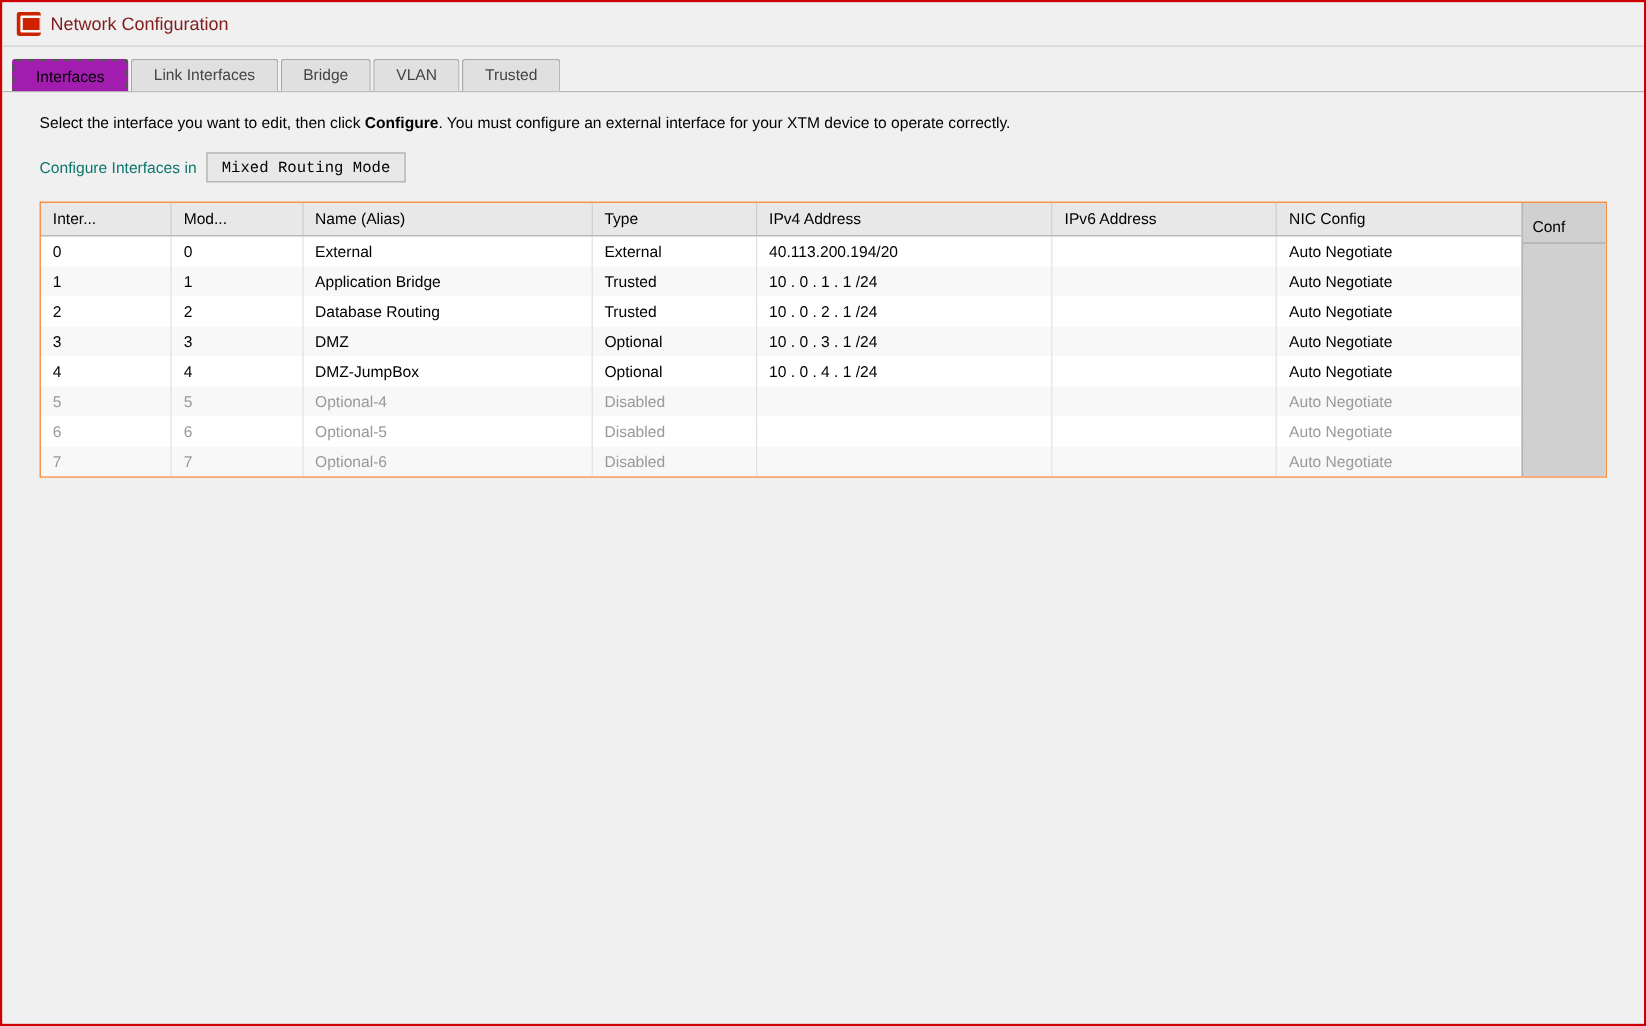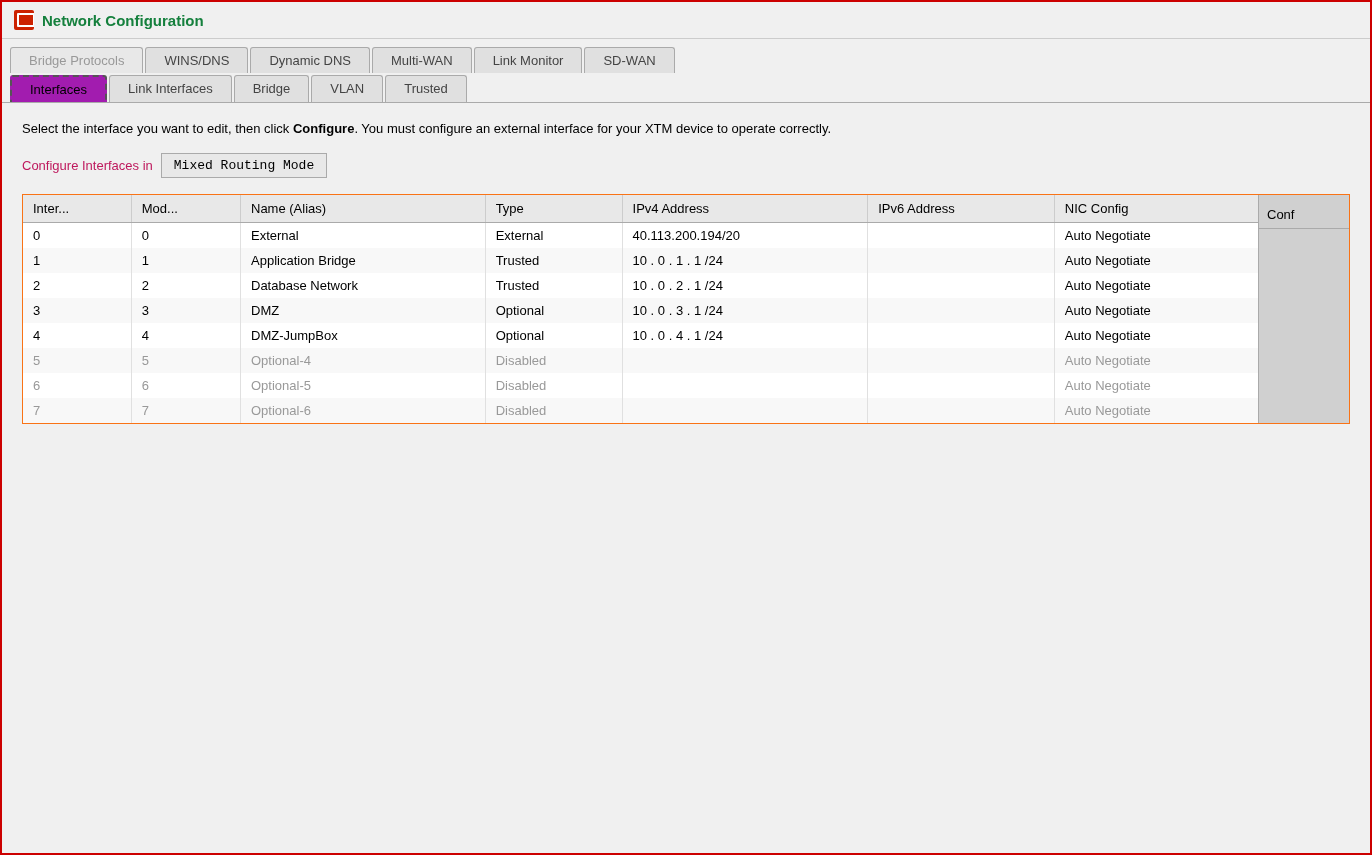--- a/index.html
+++ b/index.html
@@ -37,22 +37,22 @@
     .title-bar-icon::before {
       content: '';
       position: absolute;
       top: 3px; left: 3px;
       width: 14px; height: 10px;
       border: 2px solid #fff;
       border-radius: 1px;
     }
     .title-text {
       font-size: 15px;
-      font-weight: bold;
-      color: #15803d;
+      font-weight: normal;
+      color: #7f1d1d;
     }
     .tab-container {
       display: flex;
       flex-direction: column;
       padding: 8px 8px 0 8px;
       background: #f0f0f0;
       border-bottom: 1px solid #aaa;
     }
     .tab-row {
       display: flex;
@@ -81,41 +81,41 @@
     }
     .tab.disabled-tab {
       color: #999;
       background: #e8e8e8;
     }
     .tab-row-2 {
       margin-top: 2px;
     }
     .content-area {
       flex: 1;
-      padding: 16px 20px;
+      padding: 16px 31px;
       background: #f0f0f0;
     }
     .description {
       font-size: 13px;
       color: #000;
       margin-bottom: 14px;
       line-height: 1.5;
     }
     .description strong {
       font-weight: bold;
     }
     .routing-mode-row {
       display: flex;
       align-items: center;
       gap: 8px;
       margin-bottom: 16px;
     }
     .routing-mode-label {
       font-size: 13px;
-      color: #be185d;
+      color: #0f766e;
     }
     .routing-mode-box {
       background: #e8e8e8;
       border: 1px solid #aaa;
       padding: 4px 12px;
       font-size: 13px;
       color: #000;
       font-family: Liberation Mono, monospace;
     }
     .table-container {
@@ -163,21 +163,21 @@
     }
     .table-wrapper {
       display: flex;
       flex-direction: row;
     }
     .table-main {
       flex: 1;
       overflow: hidden;
     }
     .configure-col {
-      width: 91px;
+      width: 70px;
       background: #d0d0d0;
       border-left: 1px solid #aaa;
       display: flex;
       flex-direction: column;
       align-items: center;
       padding-top: 6px;
     }
     .configure-col-header {
       padding: 6px 8px;
       font-size: 13px;
@@ -193,28 +193,20 @@
 <body>
 
 <div class="window">
 
   <div class="title-bar">
     <span class="title-bar-icon"></span>
     <span class="title-text">Network Configuration</span>
   </div>
 
   <div class="tab-container">
-    <div class="tab-row">
-      <div class="tab disabled-tab">Bridge Protocols</div>
-      <div class="tab">WINS/DNS</div>
-      <div class="tab">Dynamic DNS</div>
-      <div class="tab">Multi-WAN</div>
-      <div class="tab">Link Monitor</div>
-      <div class="tab">SD-WAN</div>
-    </div>
     <div class="tab-row tab-row-2">
       <div class="tab active">Interfaces</div>
       <div class="tab">Link Interfaces</div>
       <div class="tab">Bridge</div>
       <div class="tab">VLAN</div>
       <div class="tab">Trusted</div>
     </div>
   </div>
 
   <div class="content-area">
@@ -258,21 +250,21 @@
                   <td>1</td>
                   <td>Application Bridge</td>
                   <td>Trusted</td>
                   <td>10 . 0 . 1 . 1 /24</td>
                   <td></td>
                   <td>Auto Negotiate</td>
                 </tr>
                 <tr>
                   <td>2</td>
                   <td>2</td>
-                  <td>Database Network</td>
+                  <td>Database Routing</td>
                   <td>Trusted</td>
                   <td>10 . 0 . 2 . 1 /24</td>
                   <td></td>
                   <td>Auto Negotiate</td>
                 </tr>
                 <tr>
                   <td>3</td>
                   <td>3</td>
                   <td>DMZ</td>
                   <td>Optional</td>

